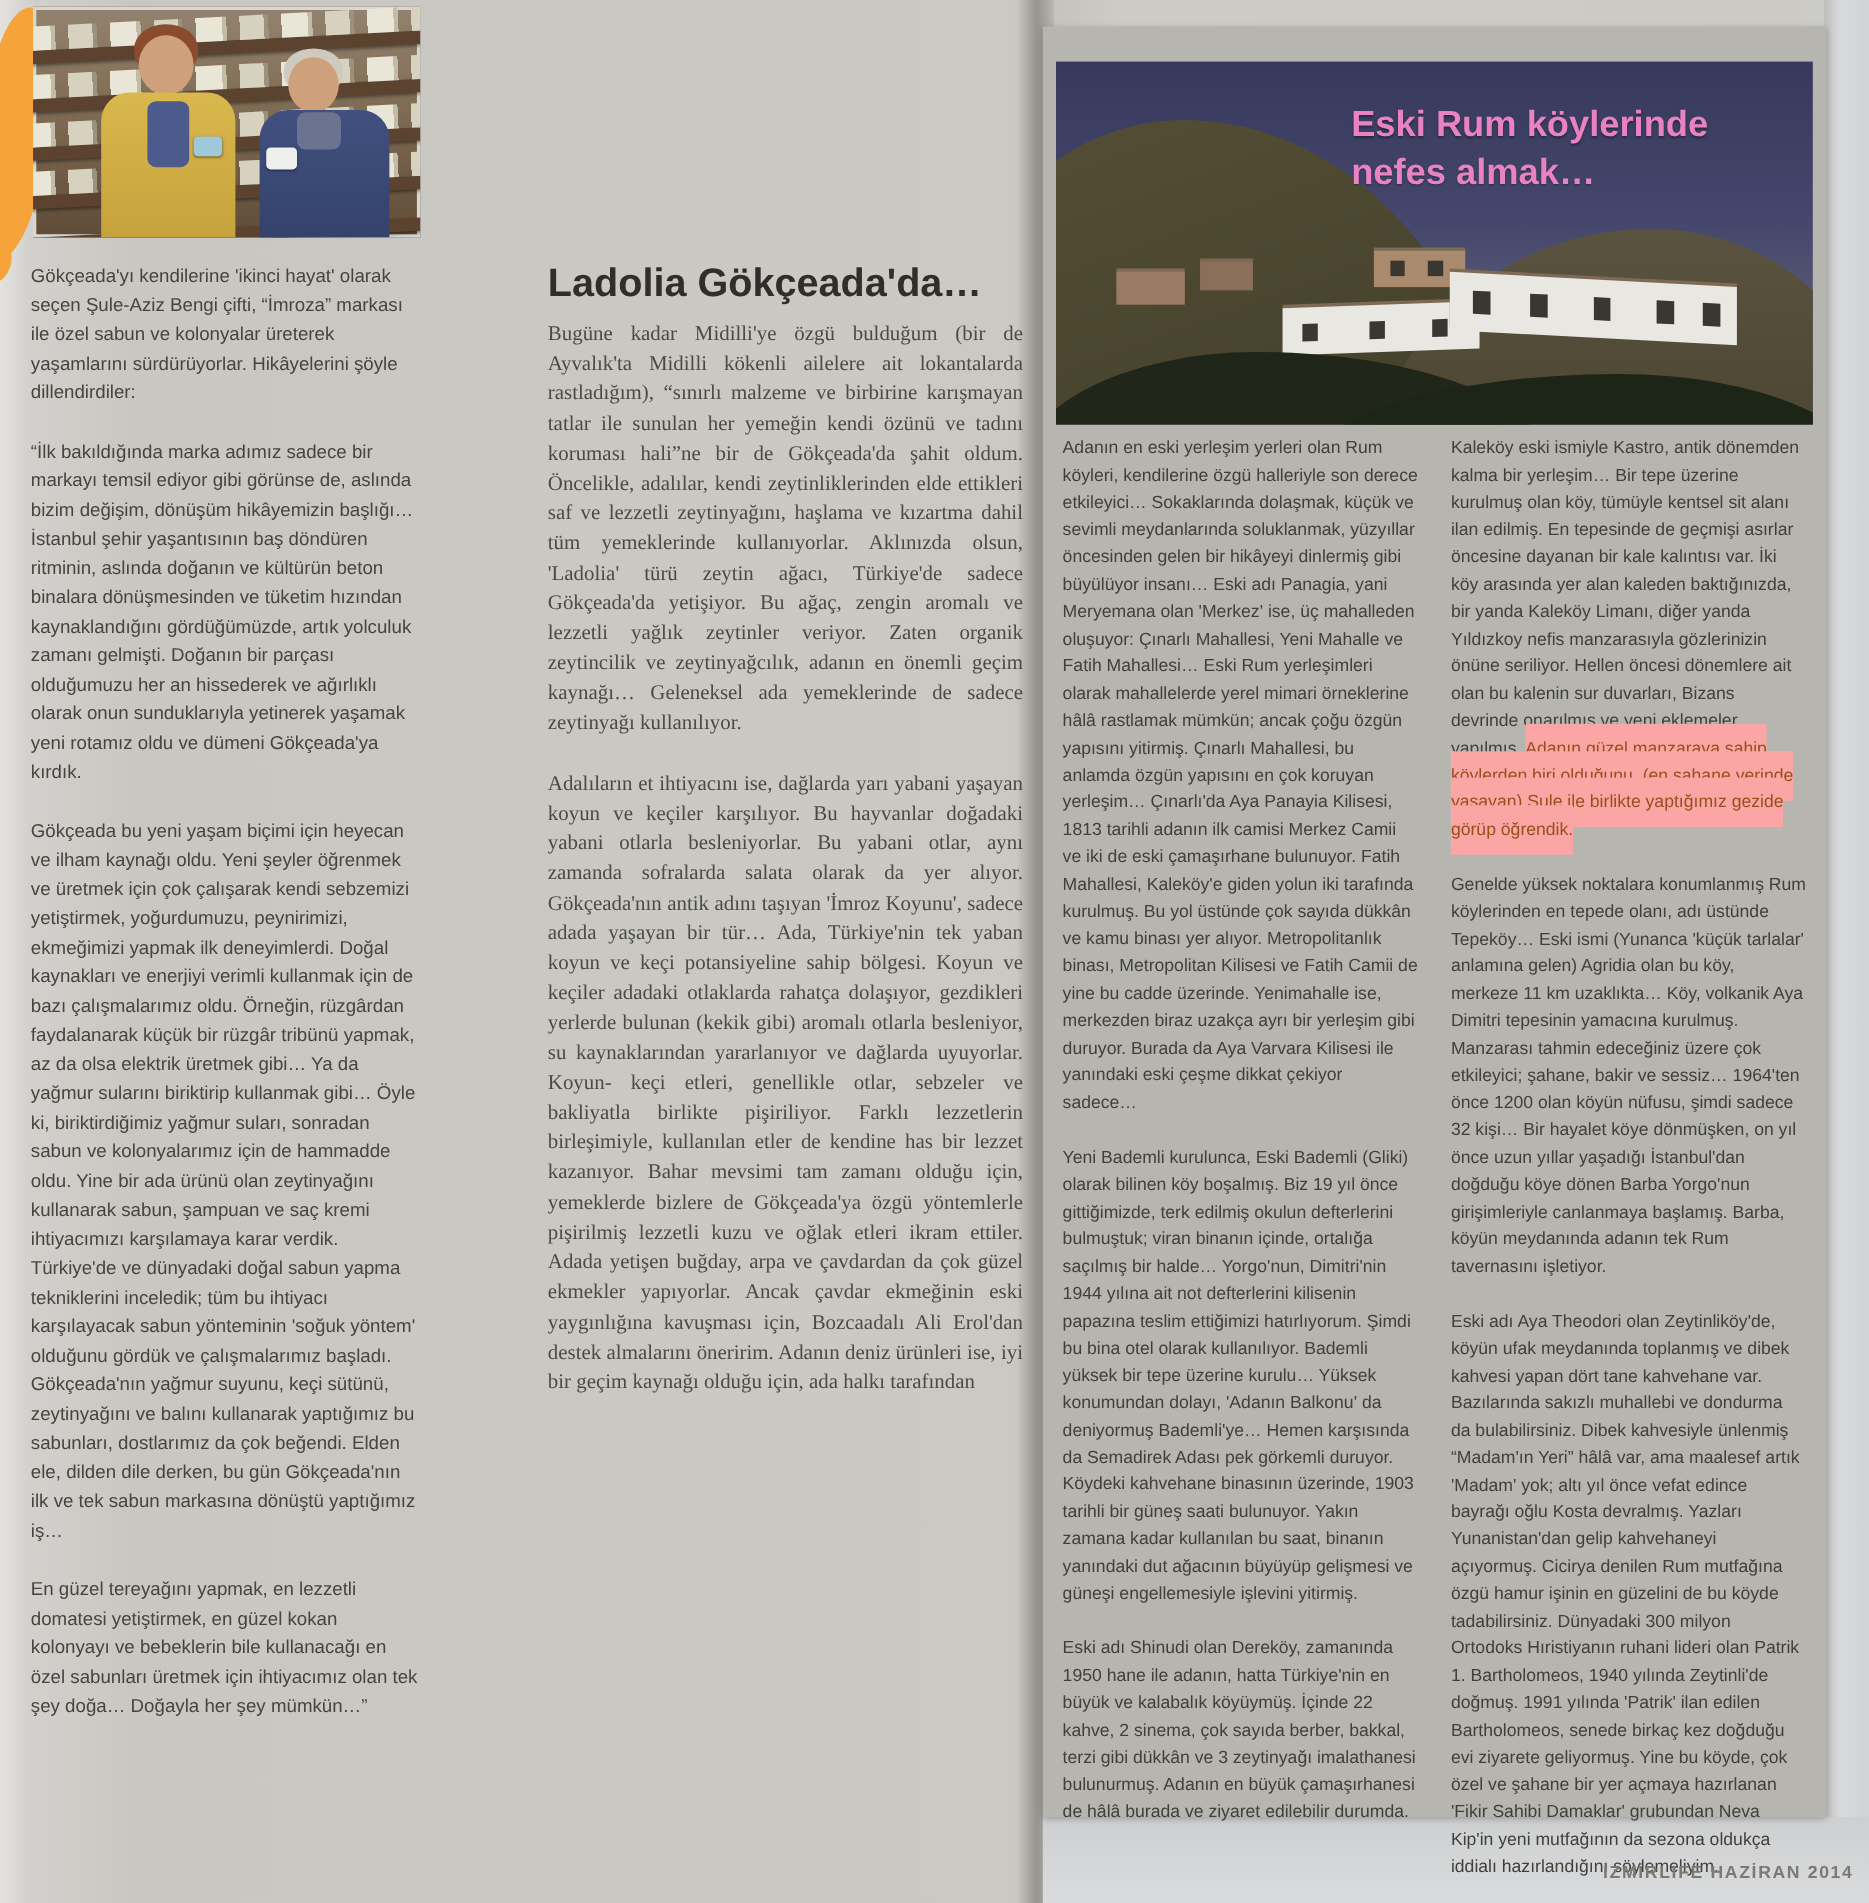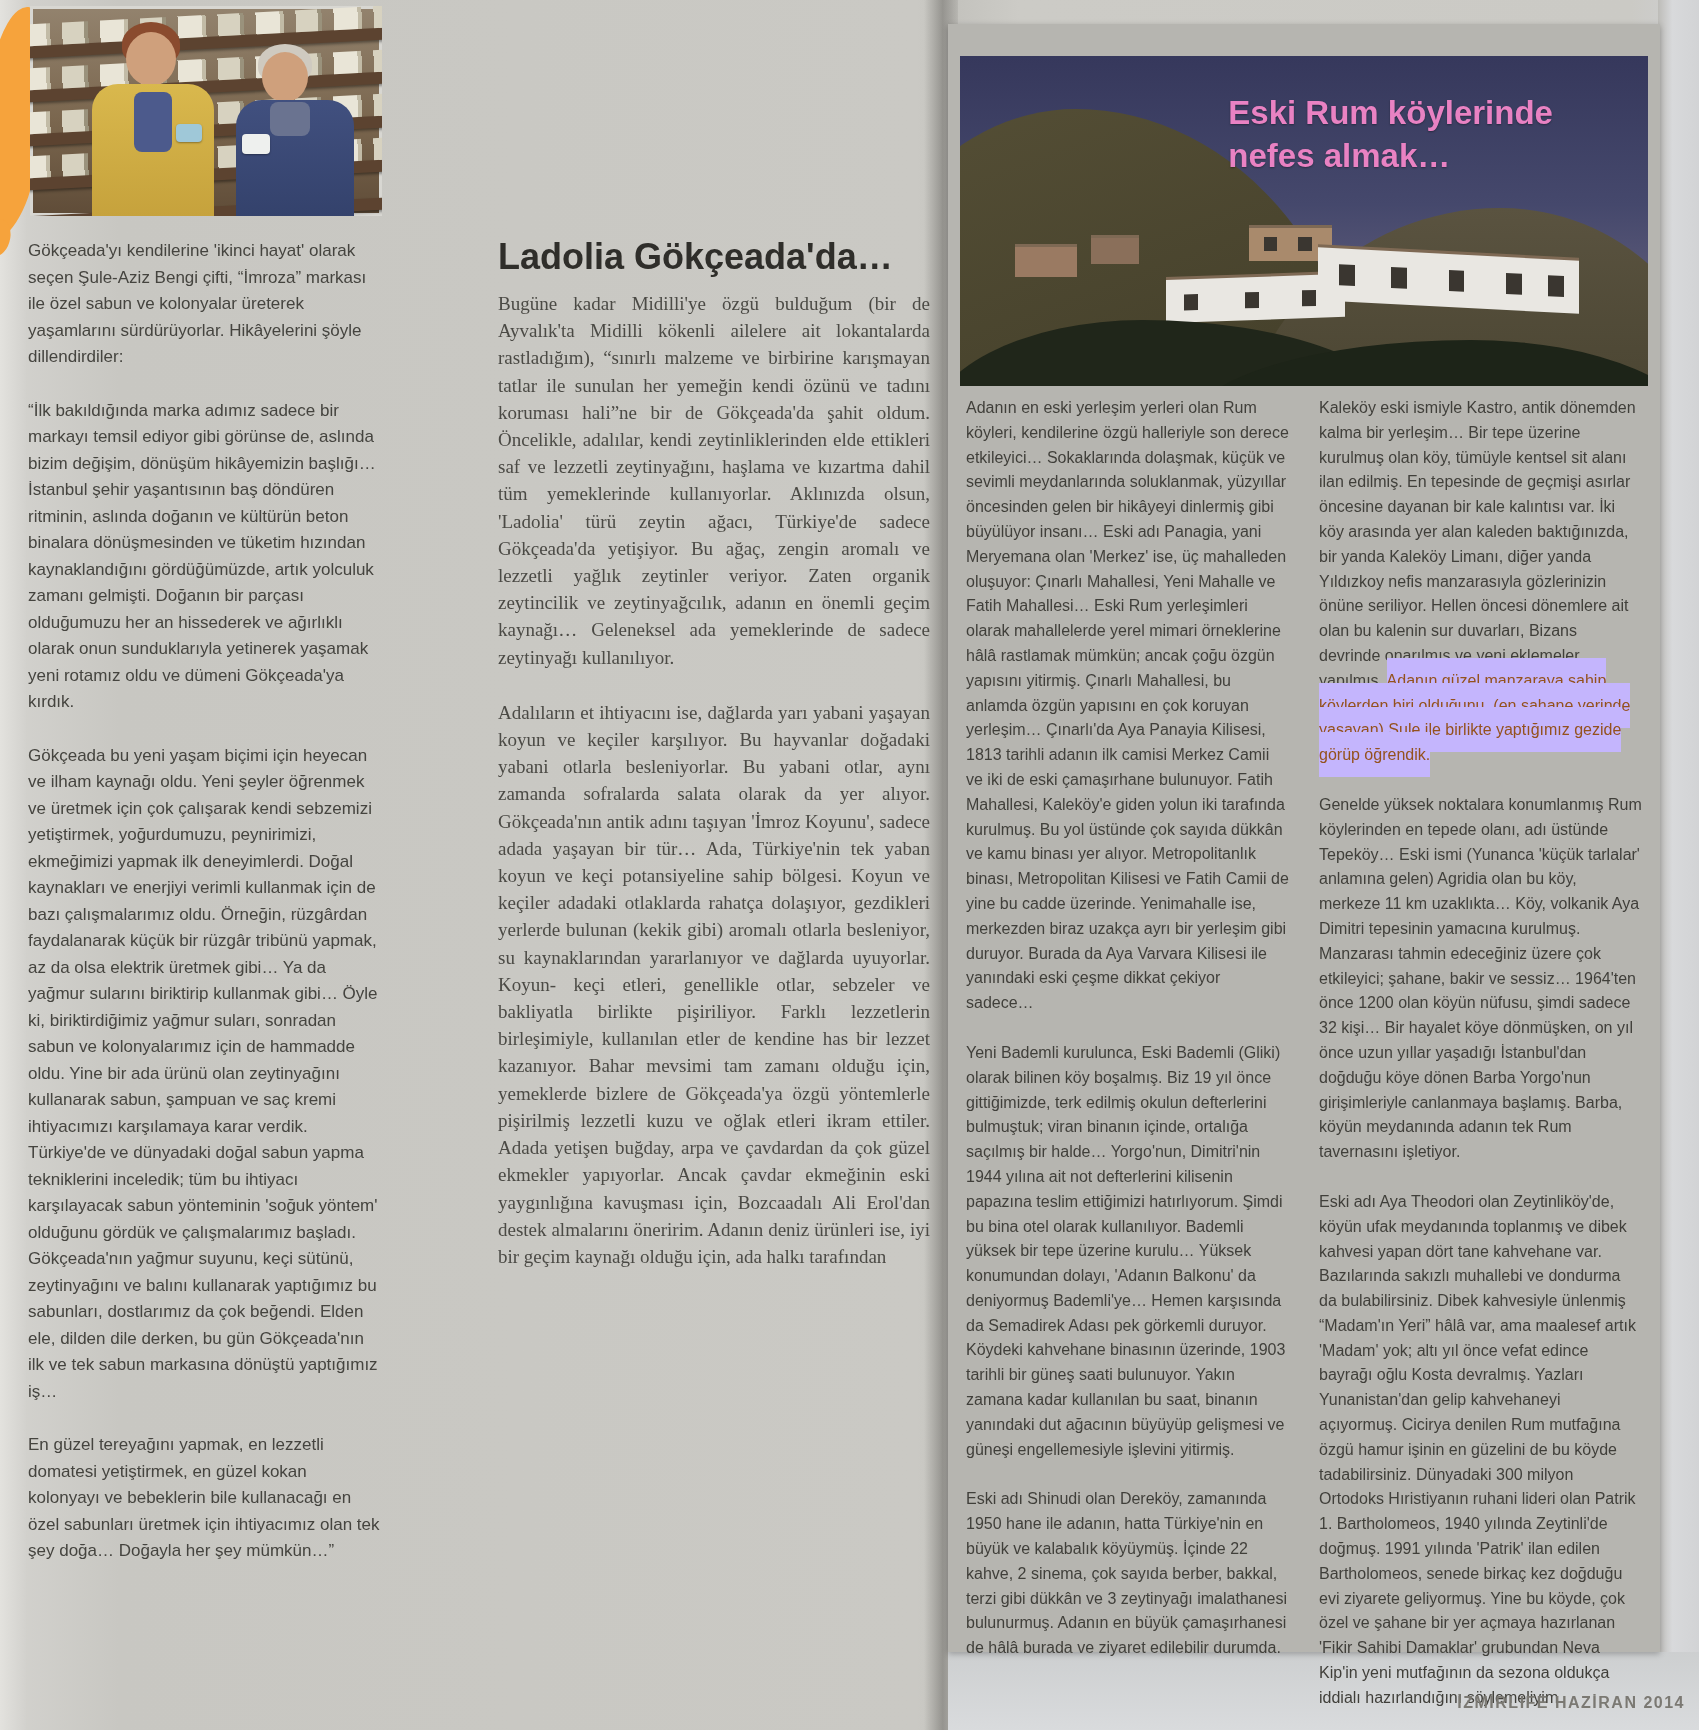--- a/index.html
+++ b/index.html
@@ -54,21 +54,21 @@
   .photo-village{position:absolute;left:12px;top:12px;right:12px;height:330px;overflow:hidden;
     background:linear-gradient(180deg,#36385c 0%,#45486c 45%,#5c5a78 72%,#6a6680 100%);margin-top:20px;}
   .hill{position:absolute;}
   .photo-title{position:absolute;left:39%;top:11%;width:59%;font-weight:bold;font-size:33px;line-height:1.3;
     color:#e982c3;white-space:pre-line;text-shadow:0 1px 2px rgba(0,0,0,.35);}
   .house{position:absolute;background:#e9e7e2;box-shadow:0 -3px 0 #7e6954;}
   .win{position:absolute;background:#3a3630;}
   .cols{position:absolute;left:0;top:352px;right:0;display:flex;gap:30px;padding:20px 18px 0 18px;box-sizing:border-box;}
   .fcol{flex:1;}
   .fcol p{margin:0 0 25px 0;font-size:16px;line-height:24.8px;color:#403f3a;}
-  mark.hl{background:#c4b5fd;color:#94511d;padding:14px 0;box-decoration-break:clone;-webkit-box-decoration-break:clone;}
+  mark.hl{background:#fca5a5;color:#94511d;padding:14px 0;box-decoration-break:clone;-webkit-box-decoration-break:clone;}
 
   .page-footer{right:14px;top:1694px;font-size:16px;font-weight:bold;color:#7b7973;letter-spacing:1.5px;margin-left:24px;}
 </style>
 </head>
 <body>
 
 <div class="abs left-strip"></div>
 <div class="abs orange-mark"></div>
 <div class="abs gutter-shadow"></div>
 <div class="abs page-curve"></div>

